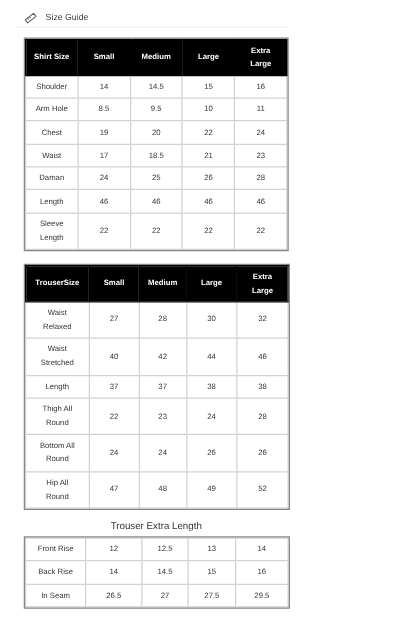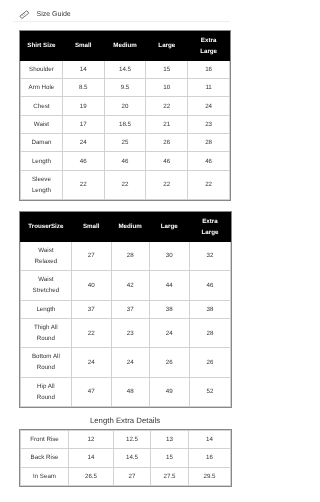--- a/index.html
+++ b/index.html
@@ -168,21 +168,21 @@
         <tr>
           <td>Hip All Round</td>
           <td>47</td>
           <td>48</td>
           <td>49</td>
           <td>52</td>
         </tr>
       </tbody>
   </table>
 
-  <div class="extra-title">Length Extra Details</div>
+  <div class="extra-title">Trouser Extra Length</div>
 
   <table id="t3">
     <tbody>
         <tr>
           <td>Front Rise</td>
           <td>12</td>
           <td>12.5</td>
           <td>13</td>
           <td>14</td>
         </tr>

